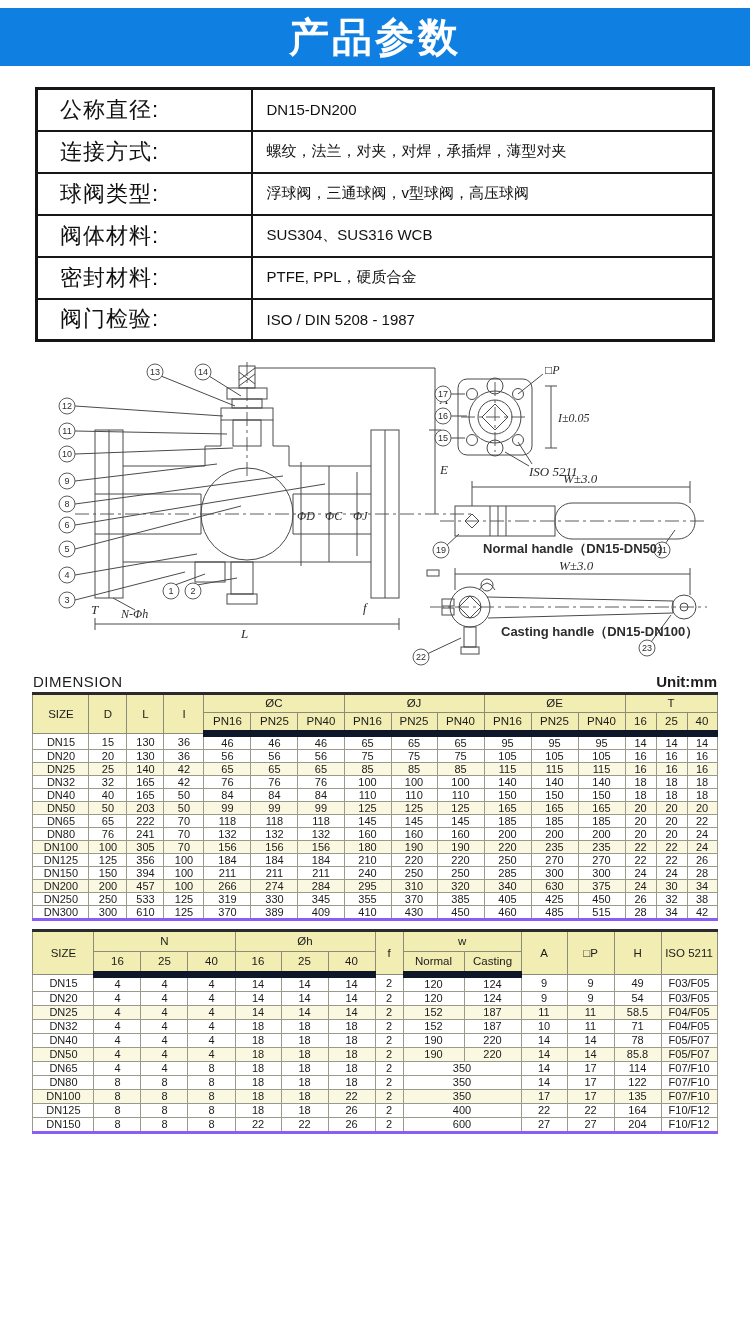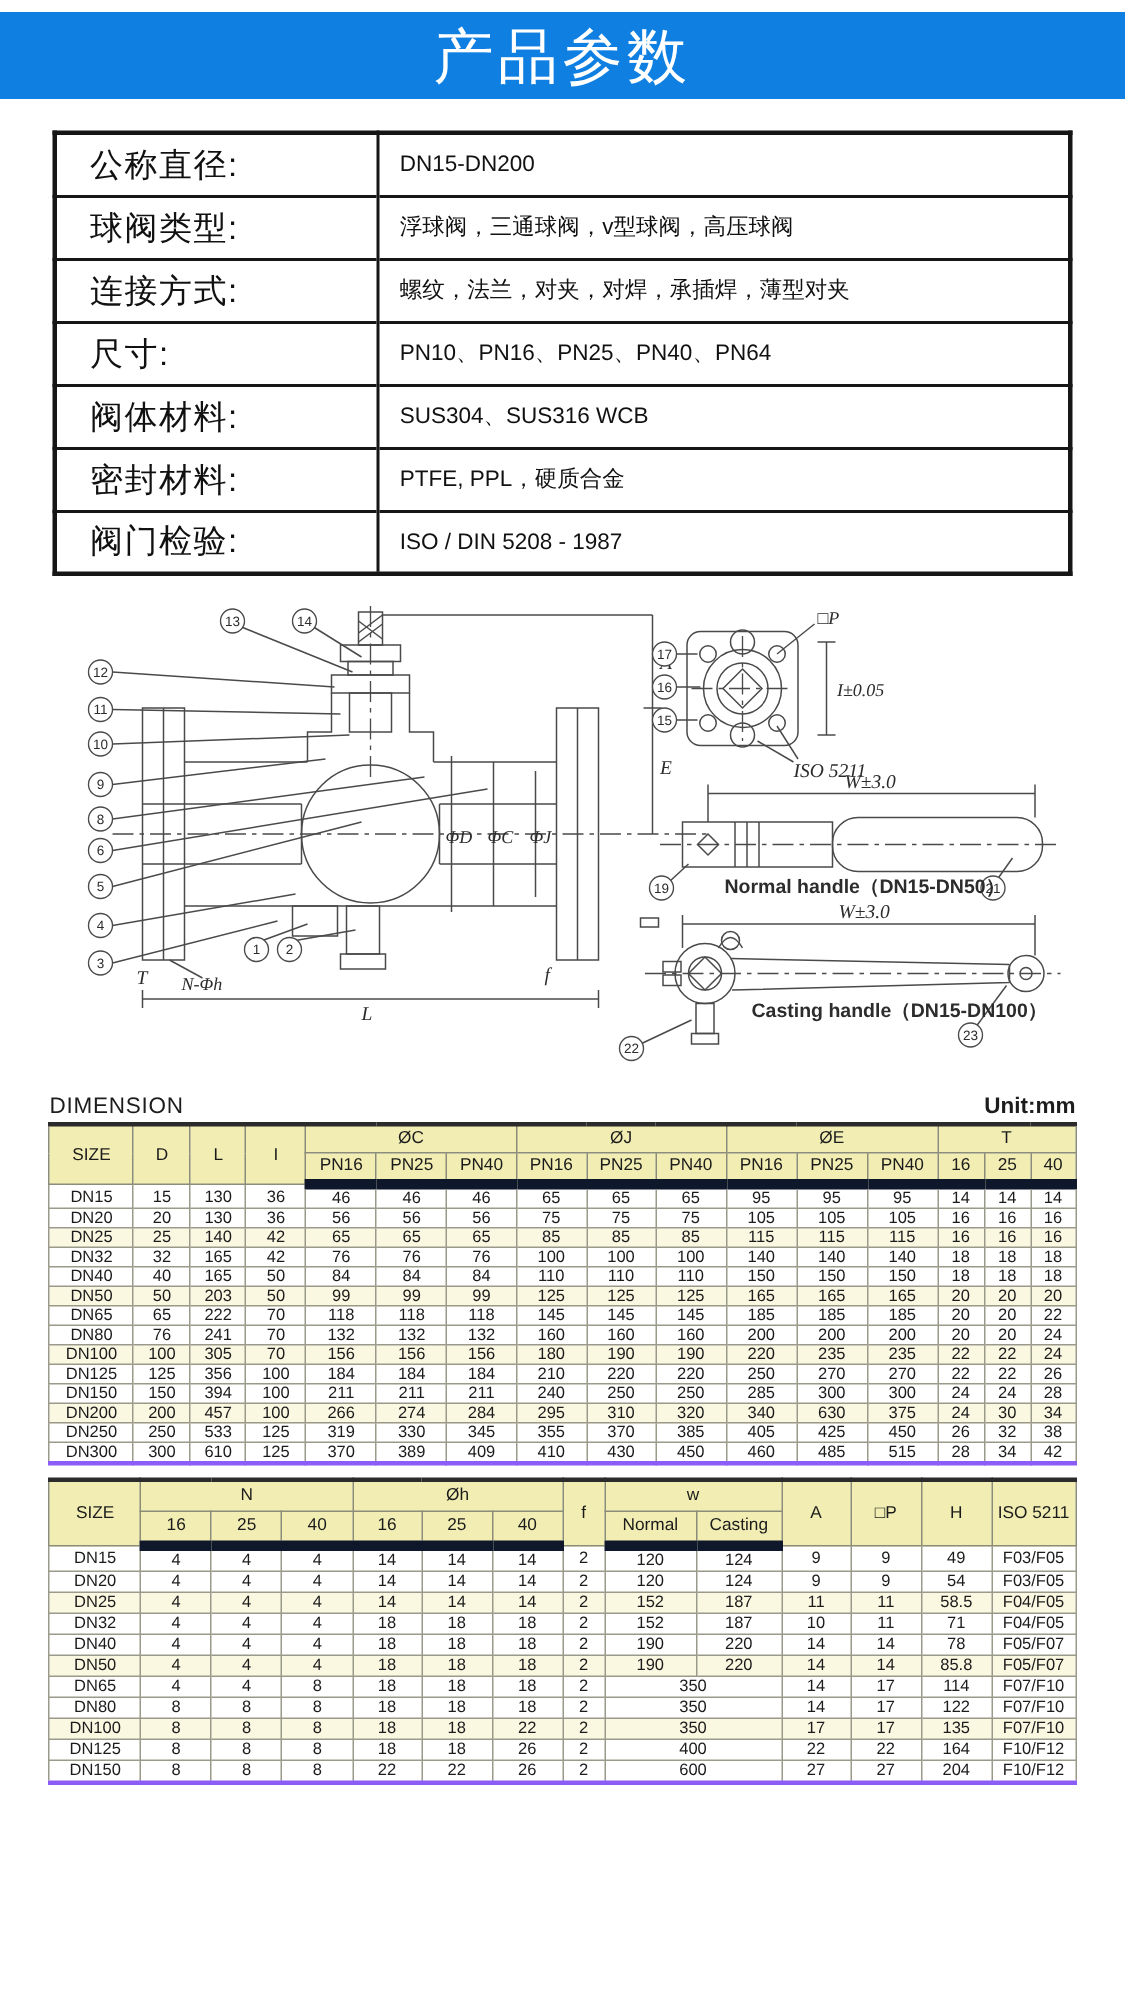--- a/index.html
+++ b/index.html
@@ -2,21 +2,21 @@
 <html><head>
 <meta charset="utf-8">
 <style>
   * { box-sizing: border-box; }
   html,body { margin:0; padding:0; background:#fff; }
   body { width:750px; font-family:"Liberation Sans", sans-serif; color:#111; }
 
   
   .banner { margin-top:8px; height:58px; background:#0f80e2;
             display:flex; align-items:center; justify-content:center; }
-  .banner h1 { margin:0; color:#fff; font-size:40px; font-weight:normal; letter-spacing:3px; }
+  .banner h1 { margin:0; color:#fff; font-size:40px; font-weight:bold; letter-spacing:3px; }
 
   
   table.spec { width:680px; margin:21px auto 0; border-collapse:collapse;
                border:3px solid #161616; table-layout:fixed; }
   table.spec td { border-top:2px solid #161616; height:42px; vertical-align:middle; }
   table.spec td.lbl { width:215px; border-right:2px solid #161616;
                       font-size:22px; font-weight:500; padding-left:22px; letter-spacing:1px; }
   table.spec td.val { font-size:15px; padding-left:14px; }
 
   
@@ -24,21 +24,21 @@
   .drawing .ln  { stroke:#4a4a4a; stroke-width:1; fill:none; }
   .drawing .cl  { stroke:#4a4a4a; stroke-width:0.9; fill:none; stroke-dasharray:14 4 3 4; }
   .drawing .co  { stroke:#4a4a4a; stroke-width:0.9; fill:#fff; }
   .drawing text { fill:#2c2c2c; }
   .drawing .num { font:9px "Liberation Sans",sans-serif; text-anchor:middle; }
   .drawing .dim { font:italic 13px "Liberation Serif",serif; }
   .drawing .dm2 { font:italic 12px "Liberation Serif",serif; }
   .drawing .cap { font:bold 13px "Liberation Sans",sans-serif; }
 
   
-  .dim-head { width:684px; margin:21px auto 2px; display:flex;
+  .dim-head { width:684px; margin:7px auto 2px; display:flex;
               justify-content:space-between; align-items:flex-end; }
   .dim-head .ttl { font-size:15px; letter-spacing:0.5px; color:#1d1d1d; }
   .dim-head .unt { font-size:15px; font-weight:bold; color:#1d1d1d; }
 
   table.dim { width:684px; margin:0 auto; border-collapse:collapse; table-layout:fixed;
               text-align:center; font-size:11px; color:#1b1b1b; }
   table.dim th { background:#f1edb3; font-weight:normal; font-size:11.5px;
                  border:1px solid #8c8c7a; padding:1px 0; line-height:15px; }
   table.dim thead { border-top:3px solid #2b2b2b; }
   table.dim thead tr:last-child th { border-bottom:7px solid #0f172a; }
@@ -56,30 +56,26 @@
   <h1>产品参数</h1>
 </div>
 
 <table class="spec">
   <tbody>
       <tr>
         <td class="lbl">公称直径:</td>
         <td class="val">DN15-DN200</td>
       </tr>
       <tr>
+        <td class="lbl">连接方式:</td>
+        <td class="val">螺纹，法兰，对夹，对焊，承插焊，薄型对夹</td>
+      </tr>
+      <tr>
         <td class="lbl">球阀类型:</td>
         <td class="val">浮球阀，三通球阀，v型球阀，高压球阀</td>
-      </tr>
-      <tr>
-        <td class="lbl">连接方式:</td>
-        <td class="val">螺纹，法兰，对夹，对焊，承插焊，薄型对夹</td>
-      </tr>
-      <tr>
-        <td class="lbl">尺寸:</td>
-        <td class="val">PN10、PN16、PN25、PN40、PN64</td>
       </tr>
       <tr>
         <td class="lbl">阀体材料:</td>
         <td class="val">SUS304、SUS316 WCB</td>
       </tr>
       <tr>
         <td class="lbl">密封材料:</td>
         <td class="val">PTFE, PPL，硬质合金</td>
       </tr>
       <tr>

